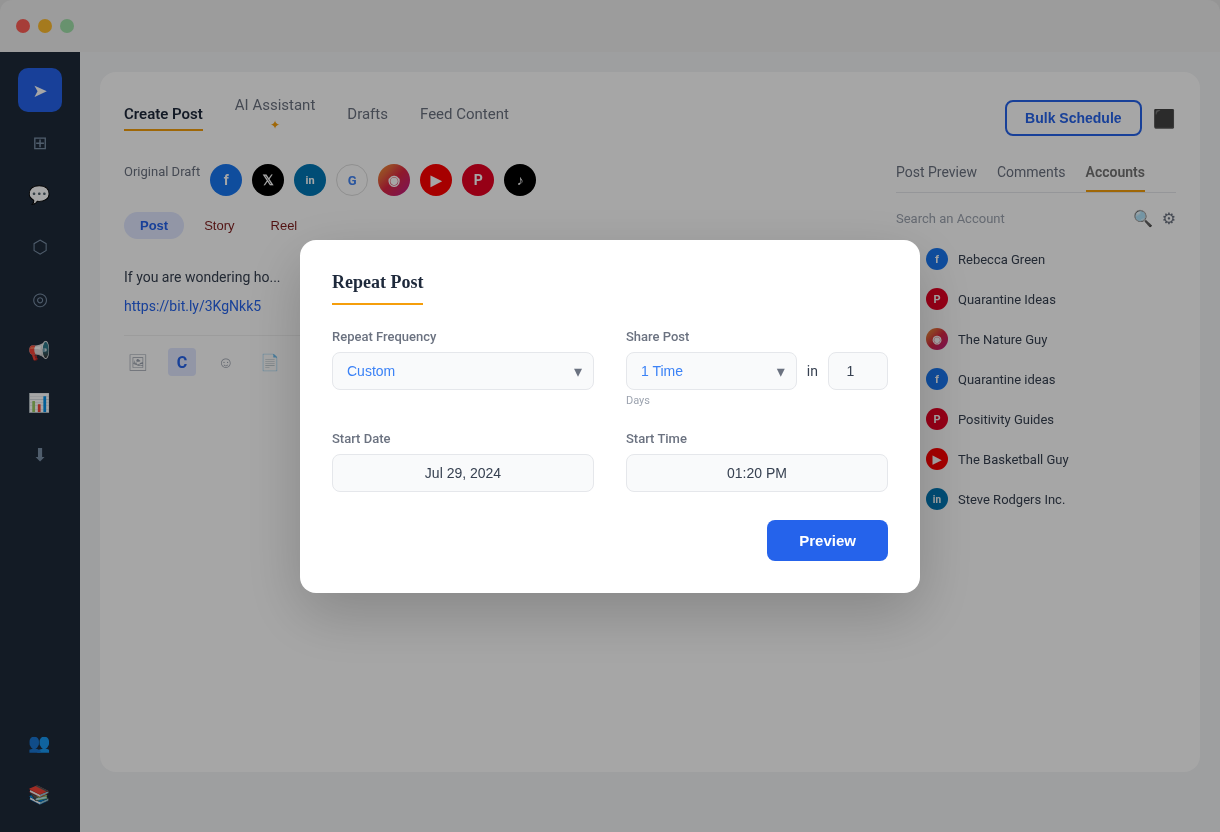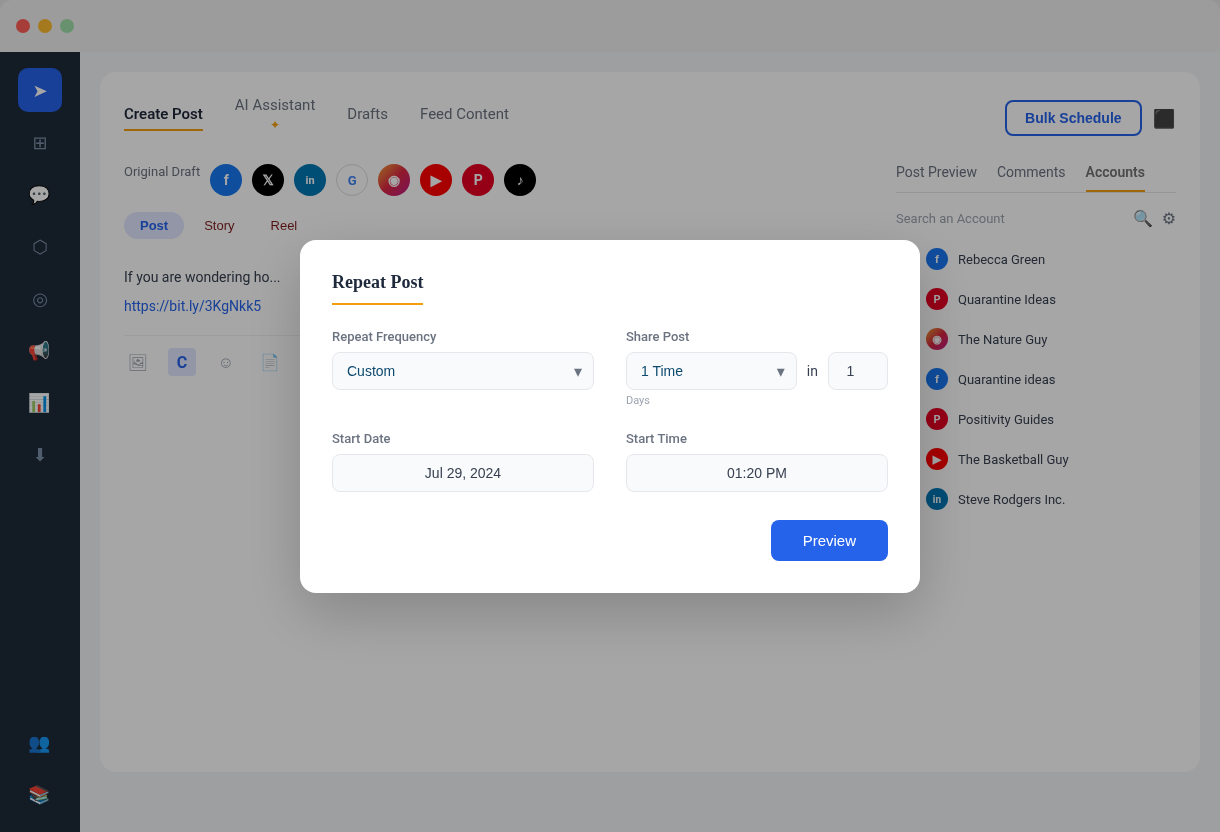--- a/index.html
+++ b/index.html
@@ -384,21 +384,21 @@
     }
     .modal-select-wrap {
       position: relative;
     }
     .modal-select {
       width: 100%;
       padding: 10px 14px;
       border: 1px solid #e5e7eb;
       border-radius: 8px;
       font-size: 14px;
-      color: #0c4a6e;
+      color: #3b82f6;
       background: #f9fafb;
       appearance: none;
       cursor: pointer;
       outline: none;
     }
     .select-arrow {
       position: absolute;
       right: 12px;
       top: 50%;
       transform: translateY(-50%);
@@ -444,21 +444,21 @@
       display: flex;
       justify-content: flex-end;
     }
     .preview-btn {
       background: #2563eb;
       color: #fff;
       border: none;
       border-radius: 8px;
       padding: 12px 32px;
       font-size: 15px;
-      font-weight: 400;
+      font-weight: 700;
       cursor: pointer;
     }
   </style>
 </head>
 <body>
 
 <div class="title-bar">
   <div class="title-bar-btn btn-red"></div>
   <div class="title-bar-btn btn-yellow"></div>
   <div class="title-bar-btn btn-gray"></div>

